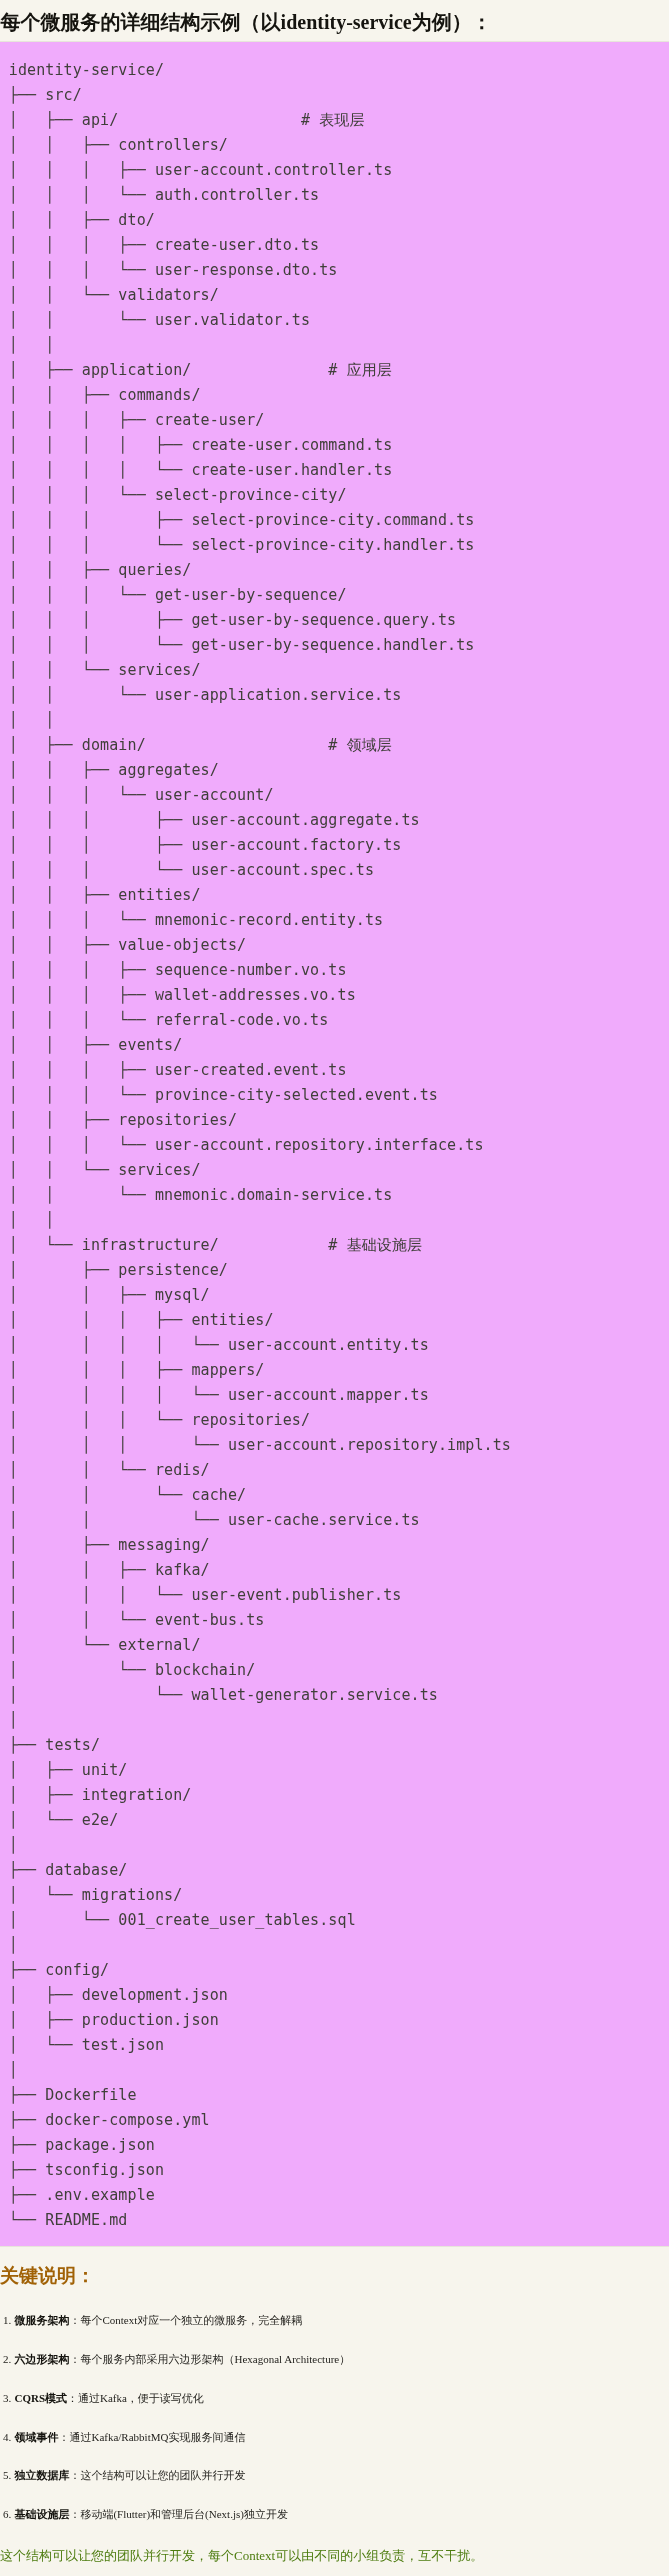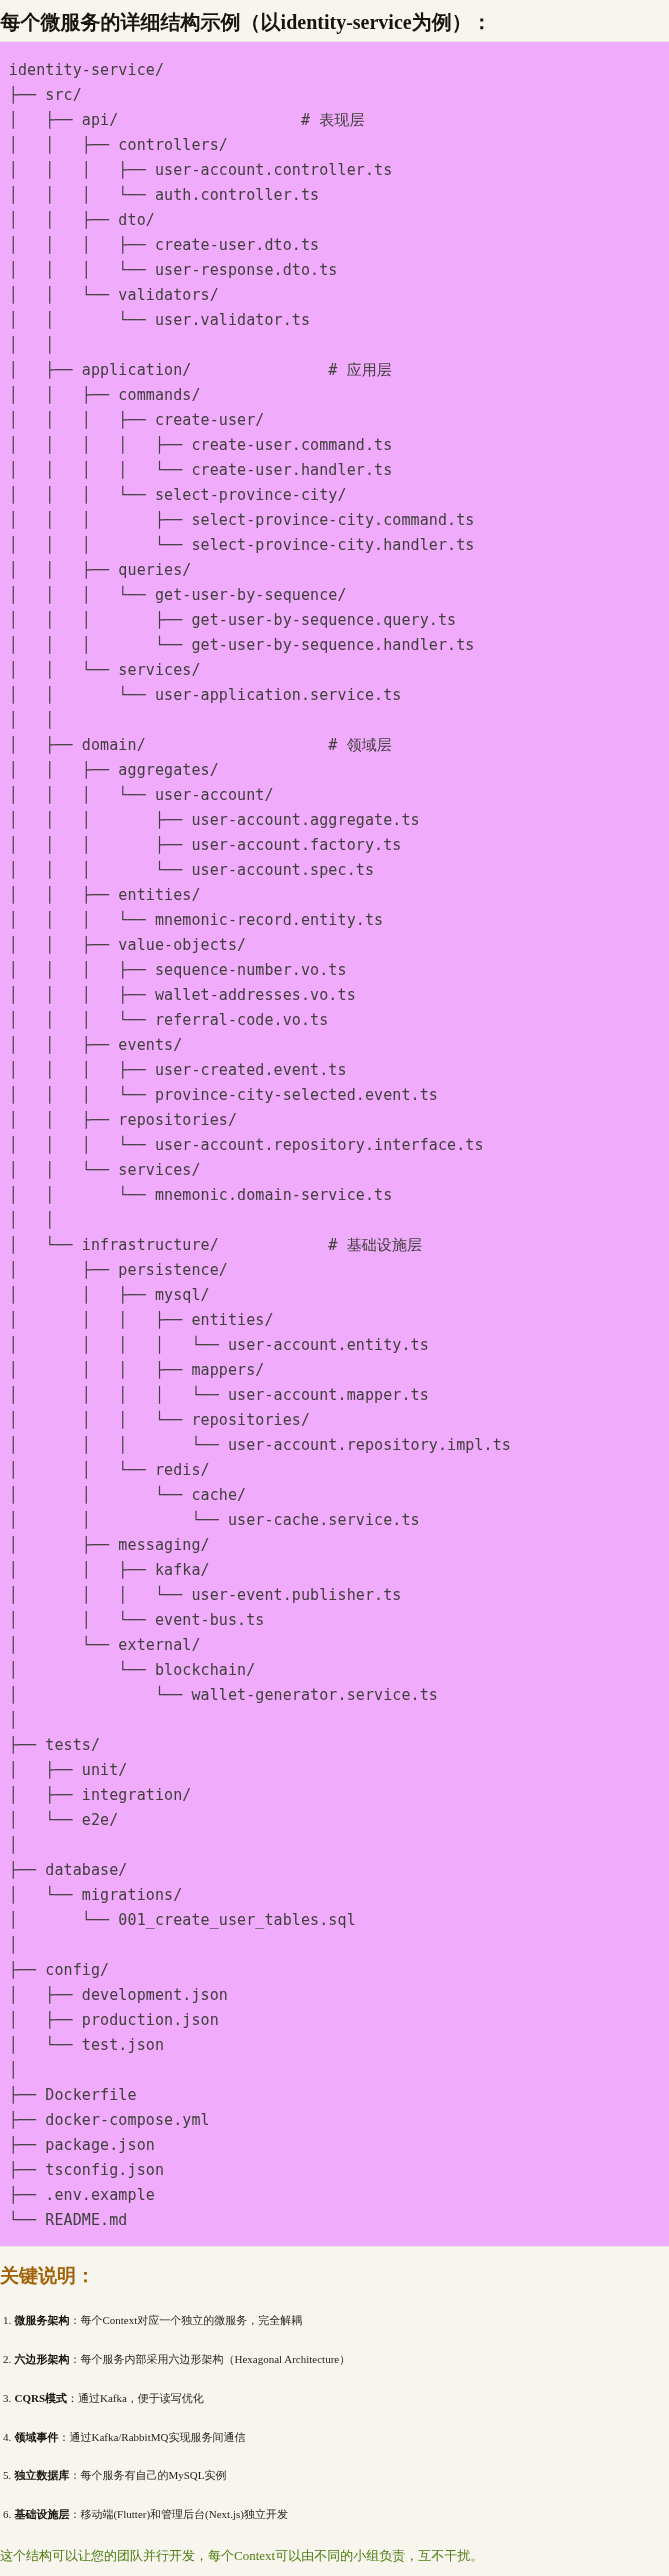--- a/index.html
+++ b/index.html
@@ -170,21 +170,21 @@
 
   <section>
 
     <h3 class="notes-heading">关键说明：</h3>
 
     <ol class="notes-list">
       <li><span class="num">1.</span><strong>微服务架构</strong><span>：每个Context对应一个独立的微服务，完全解耦</span></li>
       <li><span class="num">2.</span><strong>六边形架构</strong><span>：每个服务内部采用六边形架构（Hexagonal Architecture）</span></li>
       <li><span class="num">3.</span><strong>CQRS模式</strong><span>：通过Kafka，便于读写优化</span></li>
       <li><span class="num">4.</span><strong>领域事件</strong><span>：通过Kafka/RabbitMQ实现服务间通信</span></li>
-      <li><span class="num">5.</span><strong>独立数据库</strong><span>：每个服务有自己的MySQL实例</span></li>
+      <li><span class="num">5.</span><strong>独立数据库</strong><span>：这个结构可以让您的团队并行开发</span></li>
       <li><span class="num">6.</span><strong>基础设施层</strong><span>：移动端(Flutter)和管理后台(Next.js)独立开发</span></li>
     </ol>
 
     <p class="closing-paragraph">这个结构可以让您的团队并行开发，每个Context可以由不同的小组负责，互不干扰。</p>
 
   </section>
 
 </main>
 
 

